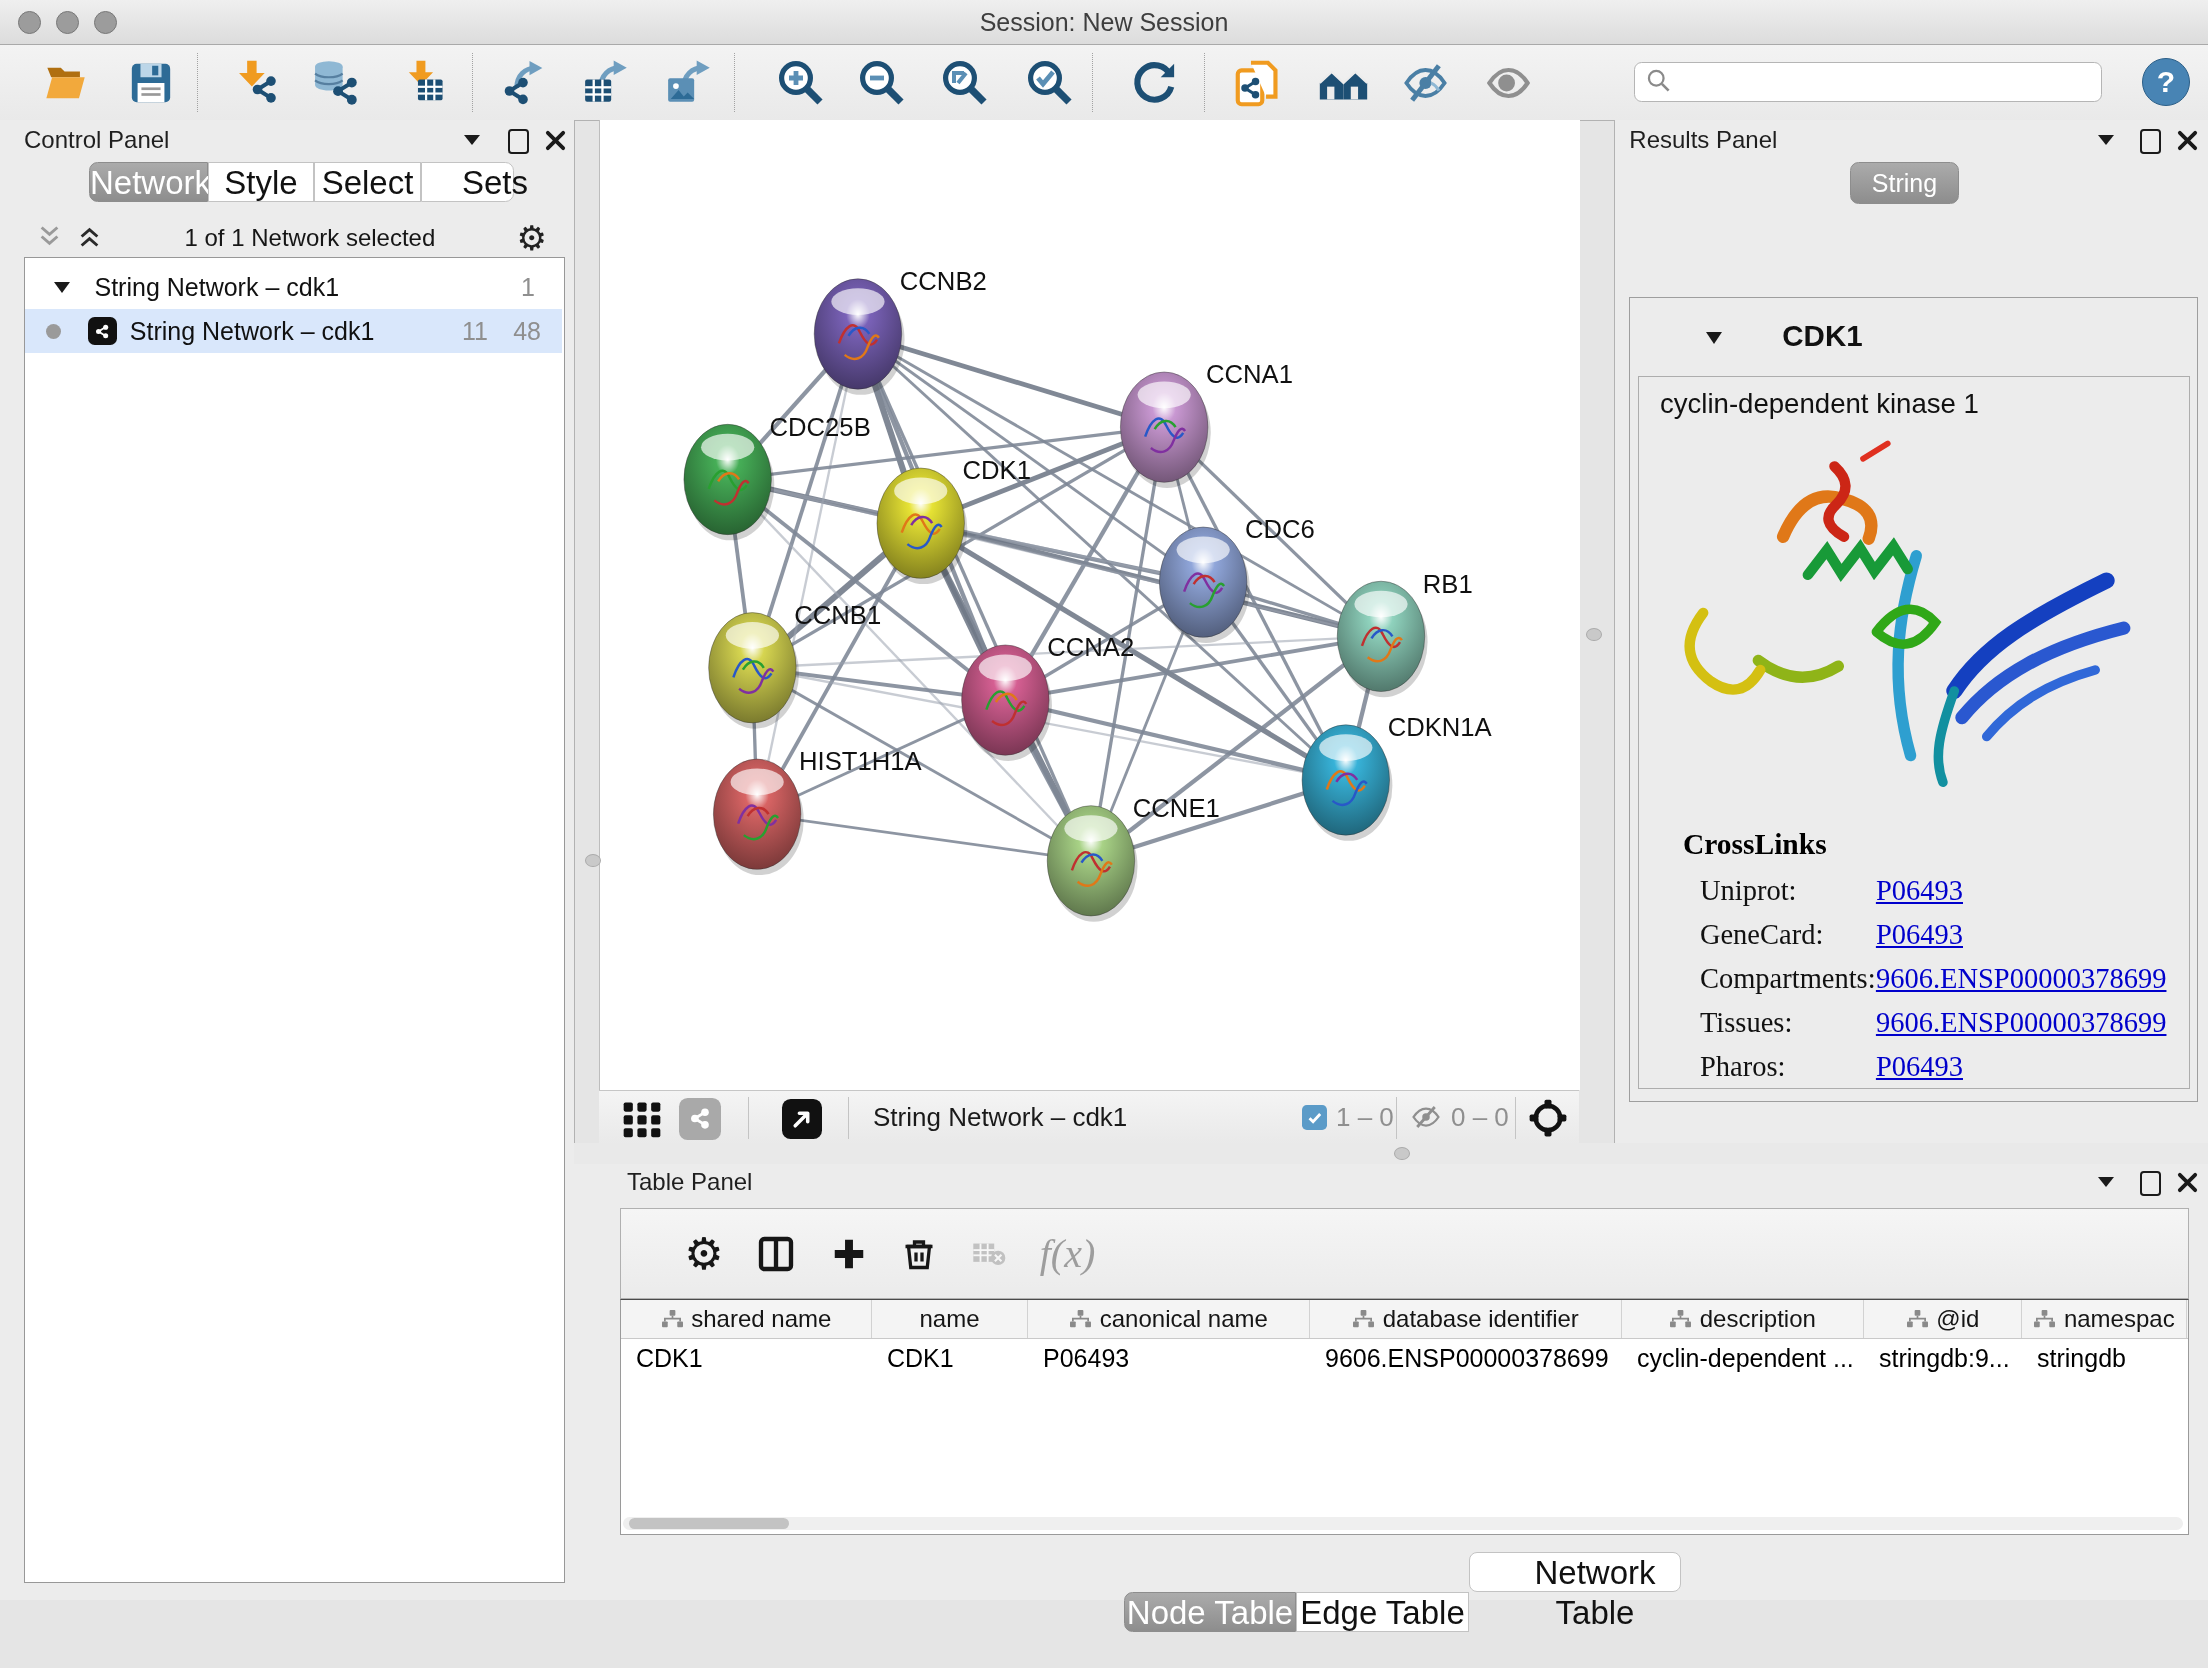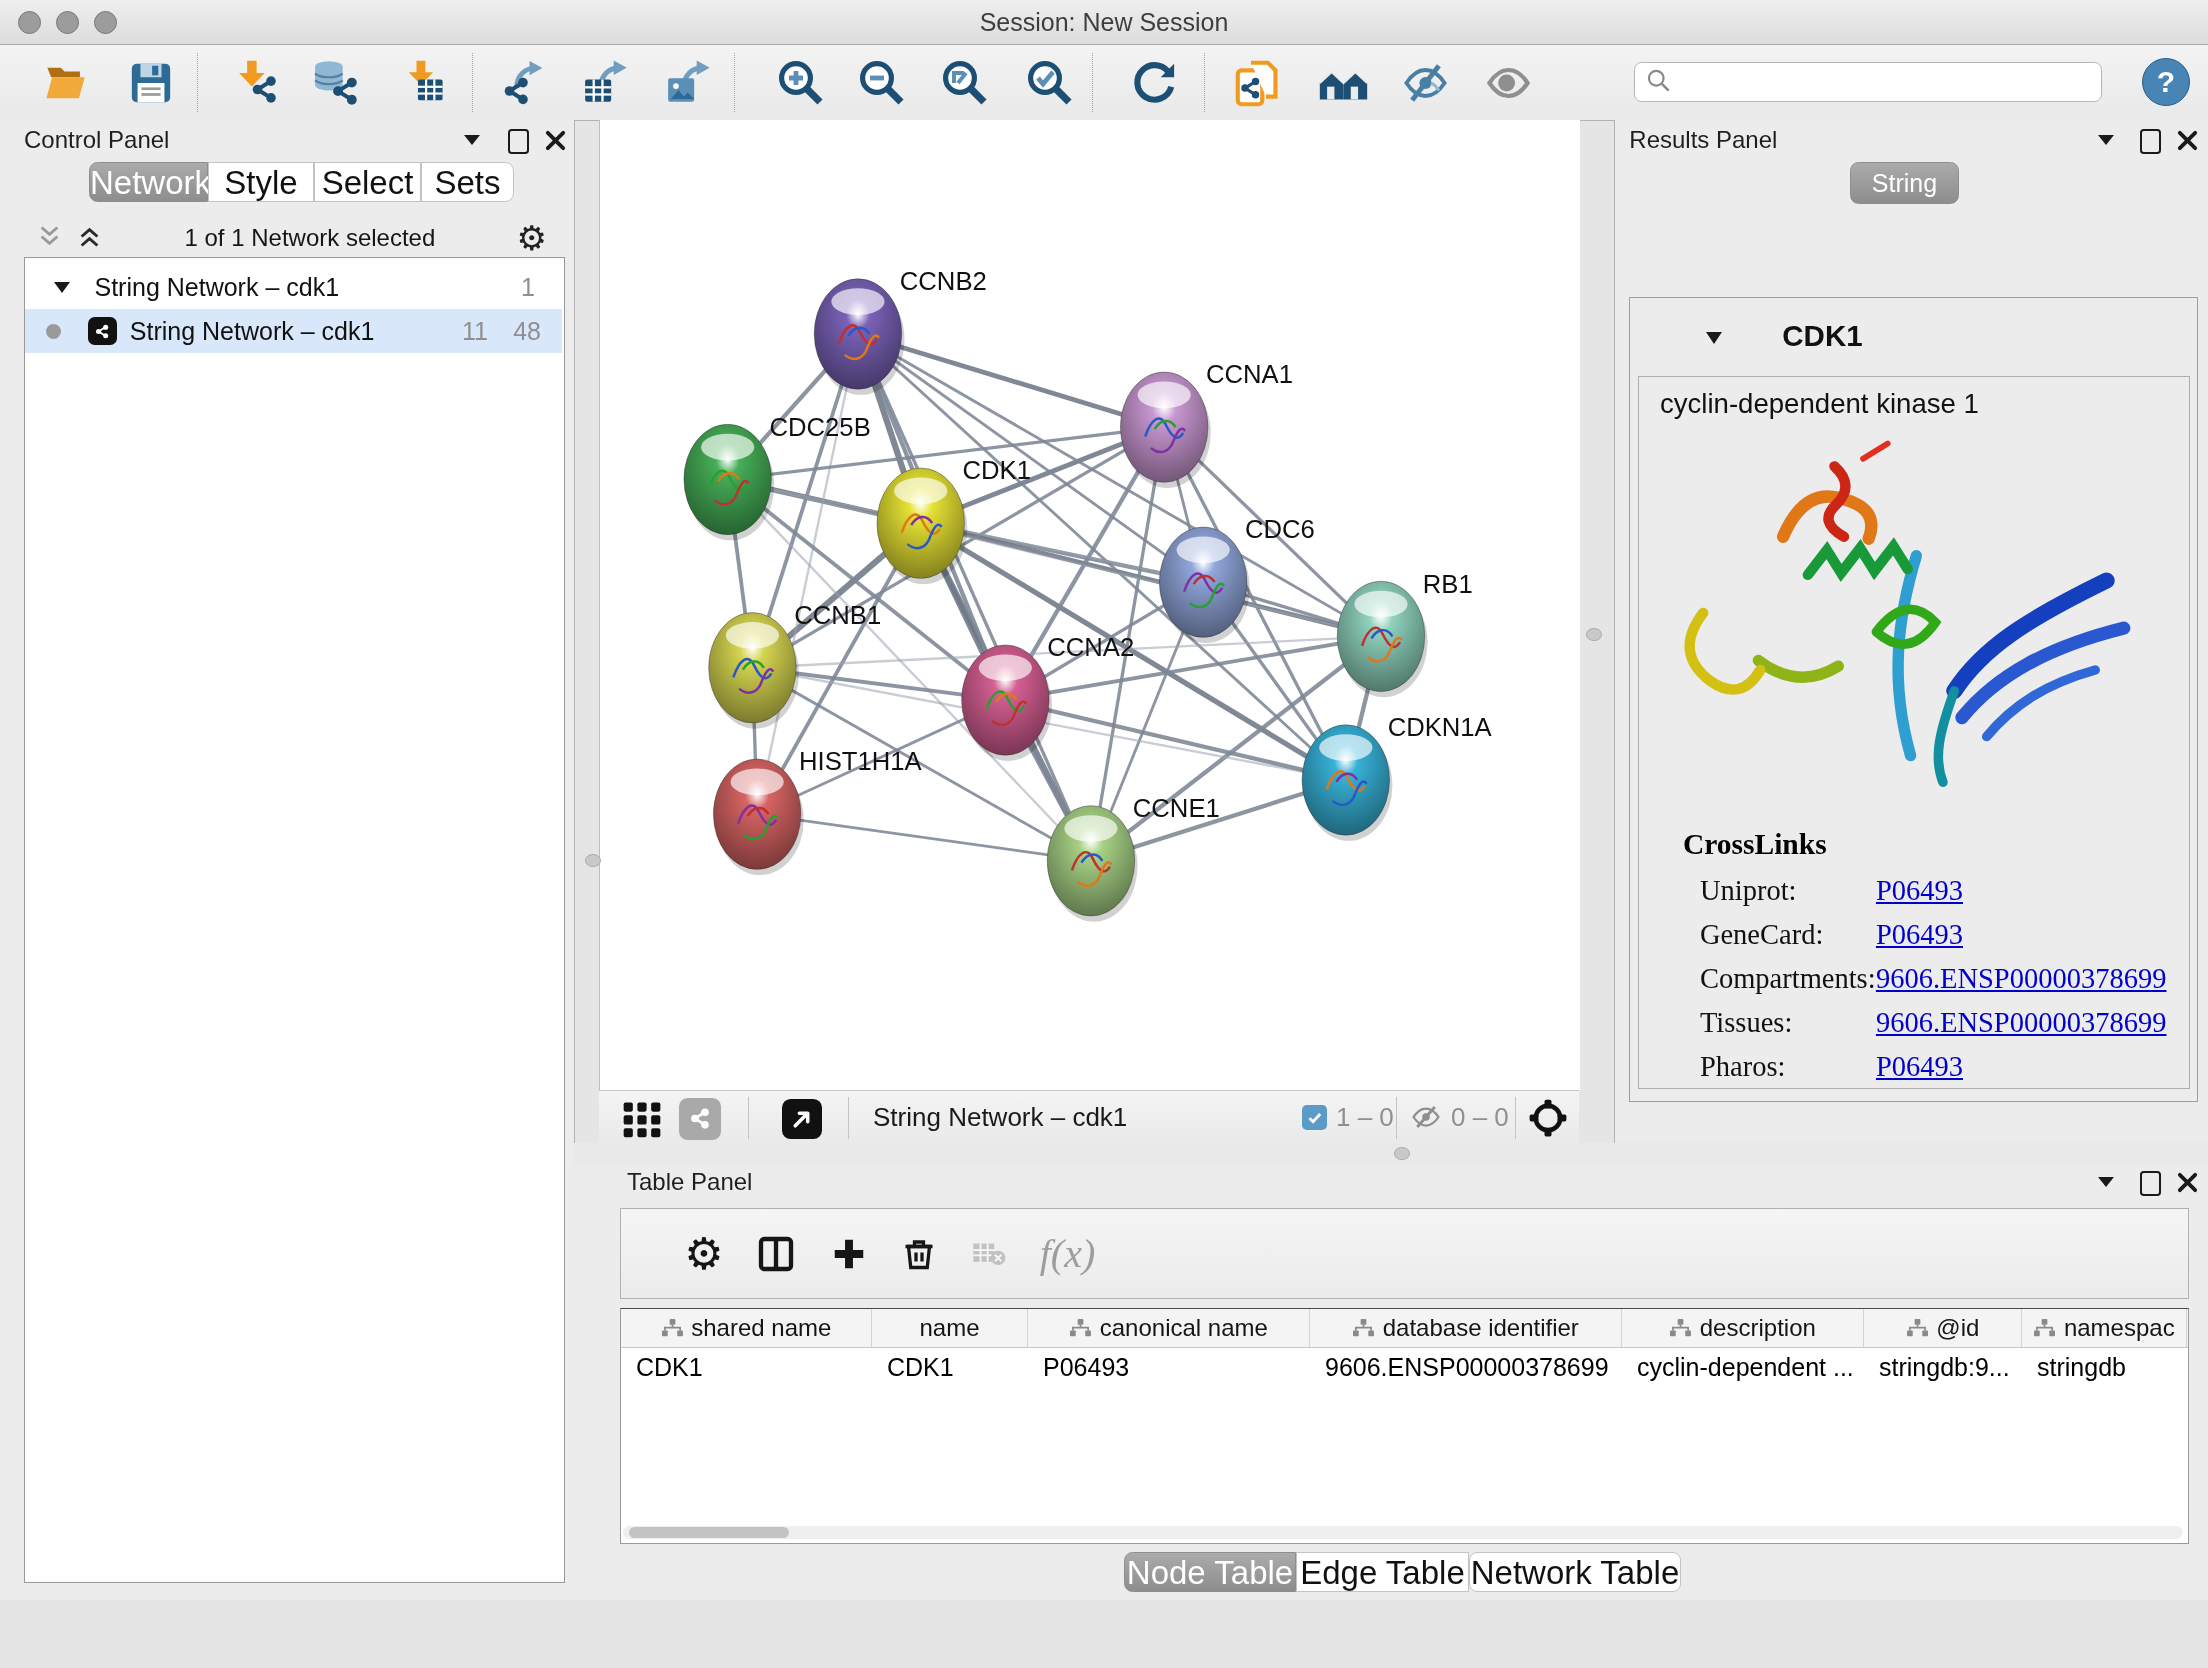--- a/index.html
+++ b/index.html
@@ -30,21 +30,21 @@
     display:flex;align-items:center;justify-content:center;}
 
   
   .panel-title{font-size:24px;color:#1f1f1f;}
   .caret-down{width:0;height:0;border-left:8.6px solid transparent;border-right:8.6px solid transparent;
     border-top:10.5px solid #1a1a1a;display:inline-block;}
   .float-box{width:17px;height:21px;border:2.9px solid #1a1a1a;border-radius:3.8px;display:inline-block;}
   .tabbar .tab{height:40px;line-height:40px;text-align:center;font-size:33px;background:#fff;
     border:1px solid #c3c3c3;color:#111;display:inline-block;box-sizing:border-box;}
   .tabbar .tab:first-child{border-radius:8.6px 0 0 8.6px;}
-  .tabbar .tab:last-child{border-radius:0 8.6px 8.6px 0;}
+  .tabbar .tab:last-child{border-radius:0 8.6px 8.6px 0;padding-left:40px;}
   .tabbar .tab.sel{background:linear-gradient(#ababab,#8d8d8d);color:#fff;border-color:#8d8d8d;}
 
   
   .control-panel{position:absolute;left:0;top:120px;width:574px;height:1480px;background:#ececec;
     border-right:1px solid #b2b2b2;}
   .cp-subheader{position:absolute;left:0;top:91px;width:574px;height:53px;display:flex;align-items:center;}
   .tree-box{position:absolute;left:24px;top:137px;width:539px;height:1324px;background:#fff;
     border:1px solid #989898;}
   .tree-row{position:absolute;left:0;width:537px;height:44px;display:flex;align-items:center;font-size:25px;color:#111;}
   .tree-row .cnt{color:#8f8f8f;}
@@ -73,21 +73,21 @@
   .xlink-row{height:44px;font-size:28.5px;display:flex;}
   .xlink-row .lbl{width:176px;color:#111;}
   .xlink-row .val{color:#0000cc;text-decoration:underline;}
 
   
   .table-panel{position:absolute;left:574px;top:1164px;width:1634px;height:436px;background:#ececec;}
   .tp-toolbar{position:absolute;left:46px;top:44px;width:1569px;height:91px;
     background:linear-gradient(#f5f5f5,#ebebeb);border:1px solid #b0b0b0;box-sizing:border-box;}
   .tp-tool{position:absolute;top:0;height:89px;display:flex;align-items:center;justify-content:center;}
   .tbl{position:absolute;left:46px;top:135px;width:1569px;height:236px;background:#fff;
-    border:1px solid #9a9a9a;border-top:1.9px solid #4a4a4a;box-sizing:border-box;margin-top:9px;}
+    border:1px solid #9a9a9a;border-top:1.9px solid #4a4a4a;box-sizing:border-box;}
   .tbl-head{display:flex;height:38px;background:#f4f4f4;border-bottom:1px solid #c9c9c9;}
   .th{display:flex;align-items:center;justify-content:center;gap:7.6px;font-size:24px;color:#151515;
     border-right:1px solid #d2d2d2;box-sizing:border-box;overflow:hidden;white-space:nowrap;}
   .tbl-row{display:flex;height:38px;}
   .td{font-size:25px;color:#000;padding-left:15px;display:flex;align-items:center;box-sizing:border-box;
     overflow:hidden;white-space:nowrap;}
   .hscroll{position:absolute;left:1.9px;bottom:3.8px;width:1560px;height:13.3px;background:#efefef;border-radius:6.7px;}
   .hscroll .thumb{position:absolute;left:5.7px;top:1px;width:160px;height:11.4px;background:#c3c3c3;border-radius:5.7px;}
 
   

